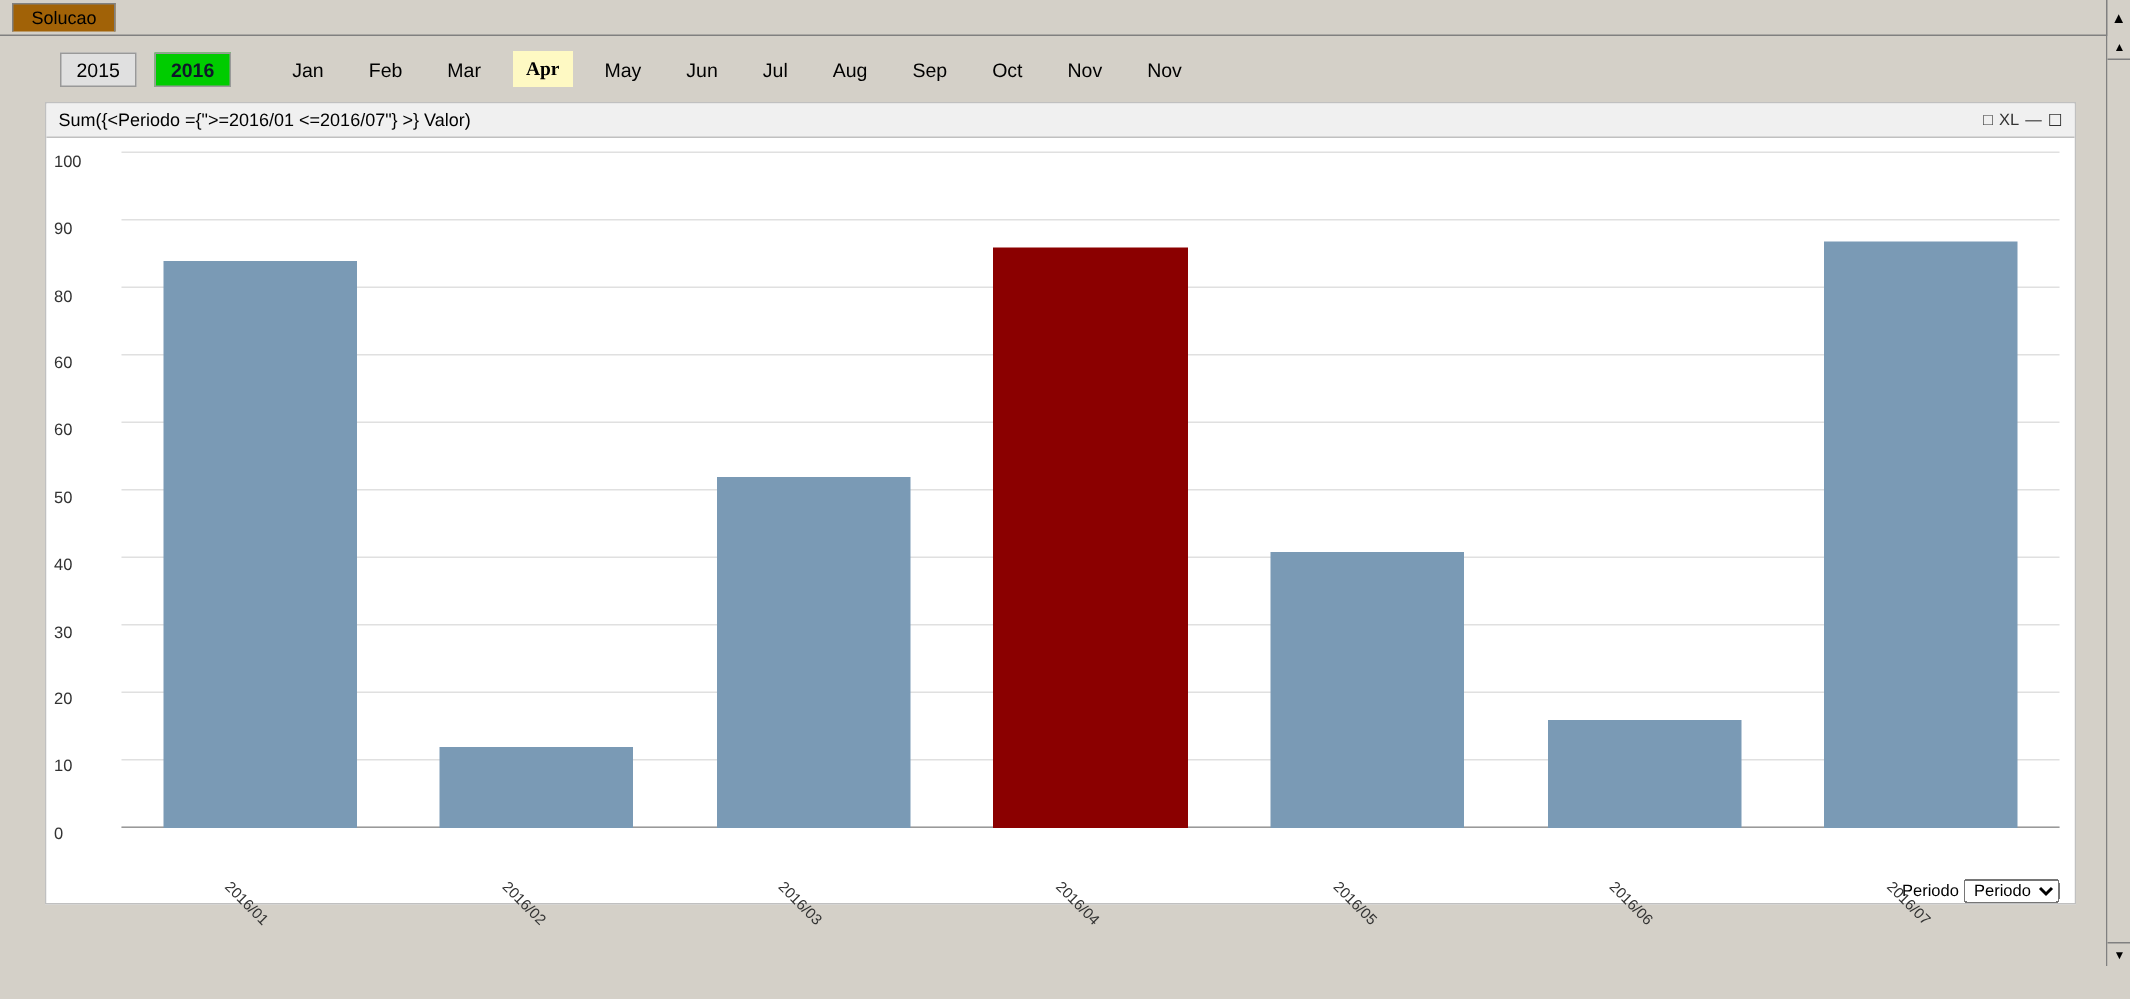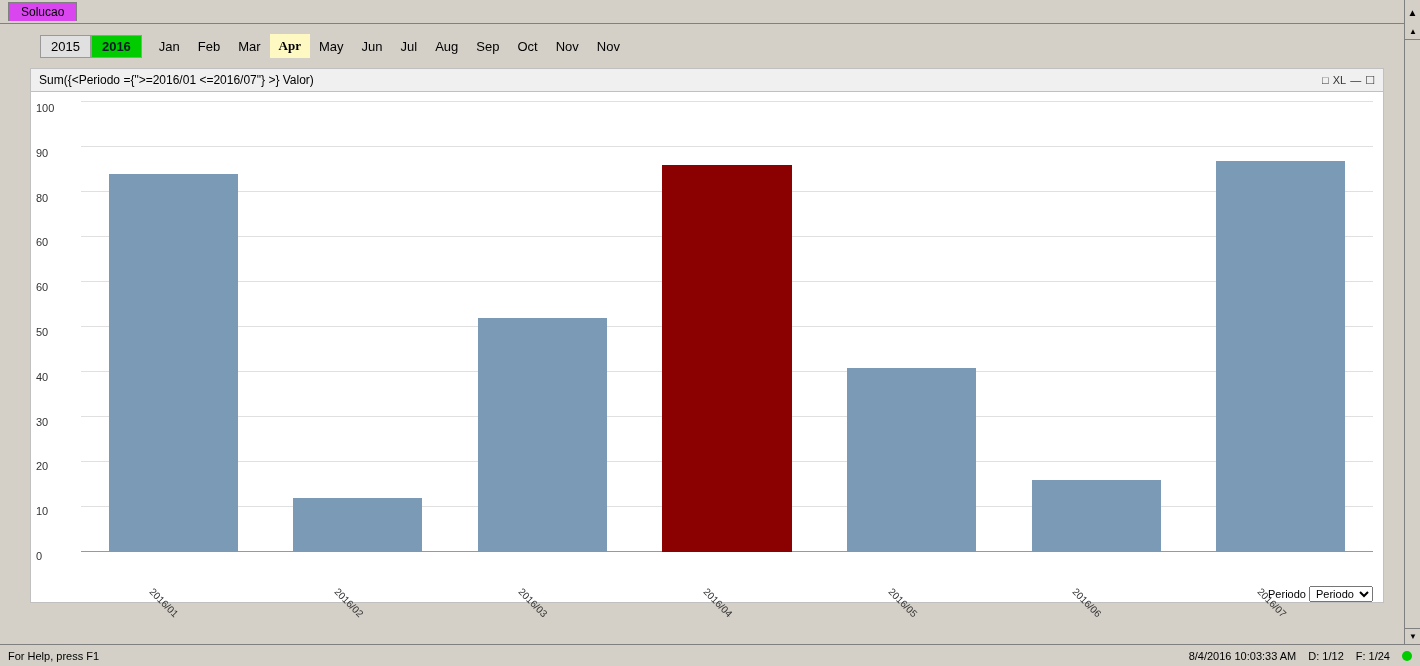--- a/index.html
+++ b/index.html
@@ -20,35 +20,35 @@
     }
     .title-bar {
       background: #d4d0c8;
       height: 24px;
       display: flex;
       align-items: center;
       padding: 0 8px;
       border-bottom: 1px solid #808080;
     }
     .title-tab {
-      background: #d946ef;
+      background: #a16207;
       border: 1px solid #808080;
       border-bottom: none;
       padding: 2px 12px;
       font-size: 12px;
     }
     .main-content {
       flex: 1;
       padding: 10px 20px;
       position: relative;
     }
     .year-month-bar {
       display: flex;
       align-items: center;
-      gap: 0;
+      gap: 12px;
       margin-bottom: 10px;
       padding-left: 20px;
     }
     .year-btn {
       padding: 3px 10px;
       font-size: 13px;
       border: 1px solid #999;
       background: #e0e0e0;
       cursor: pointer;
     }
@@ -332,28 +332,19 @@
         <div style="position:absolute;right:10px;bottom:0;font-size:11px;">
           <span>Periodo</span>
           <select style="font-size:11px;padding:0 2px;">
             <option>Periodo</option>
           </select>
         </div>
       </div>
     </div>
   </div>
 
-  <div class="status-bar">
-    <span>For Help, press F1</span>
-    <div class="status-right">
-      <span>8/4/2016 10:03:33 AM</span>
-      <span>D: 1/12</span>
-      <span>F: 1/24</span>
-      <div class="status-indicator"></div>
-    </div>
-  </div>
 
   <div style="position:absolute;right:0;top:24px;bottom:22px;width:16px;background:#d4d0c8;border-left:1px solid #808080;display:flex;flex-direction:column;">
     <div style="width:16px;height:16px;background:#d4d0c8;border-bottom:1px solid #808080;display:flex;align-items:center;justify-content:center;font-size:8px;cursor:pointer;">▲</div>
     <div style="flex:1;background:#d4d0c8;"></div>
     <div style="width:16px;height:16px;background:#d4d0c8;border-top:1px solid #808080;display:flex;align-items:center;justify-content:center;font-size:8px;cursor:pointer;">▼</div>
   </div>
 </div>
 
 </body></html>

